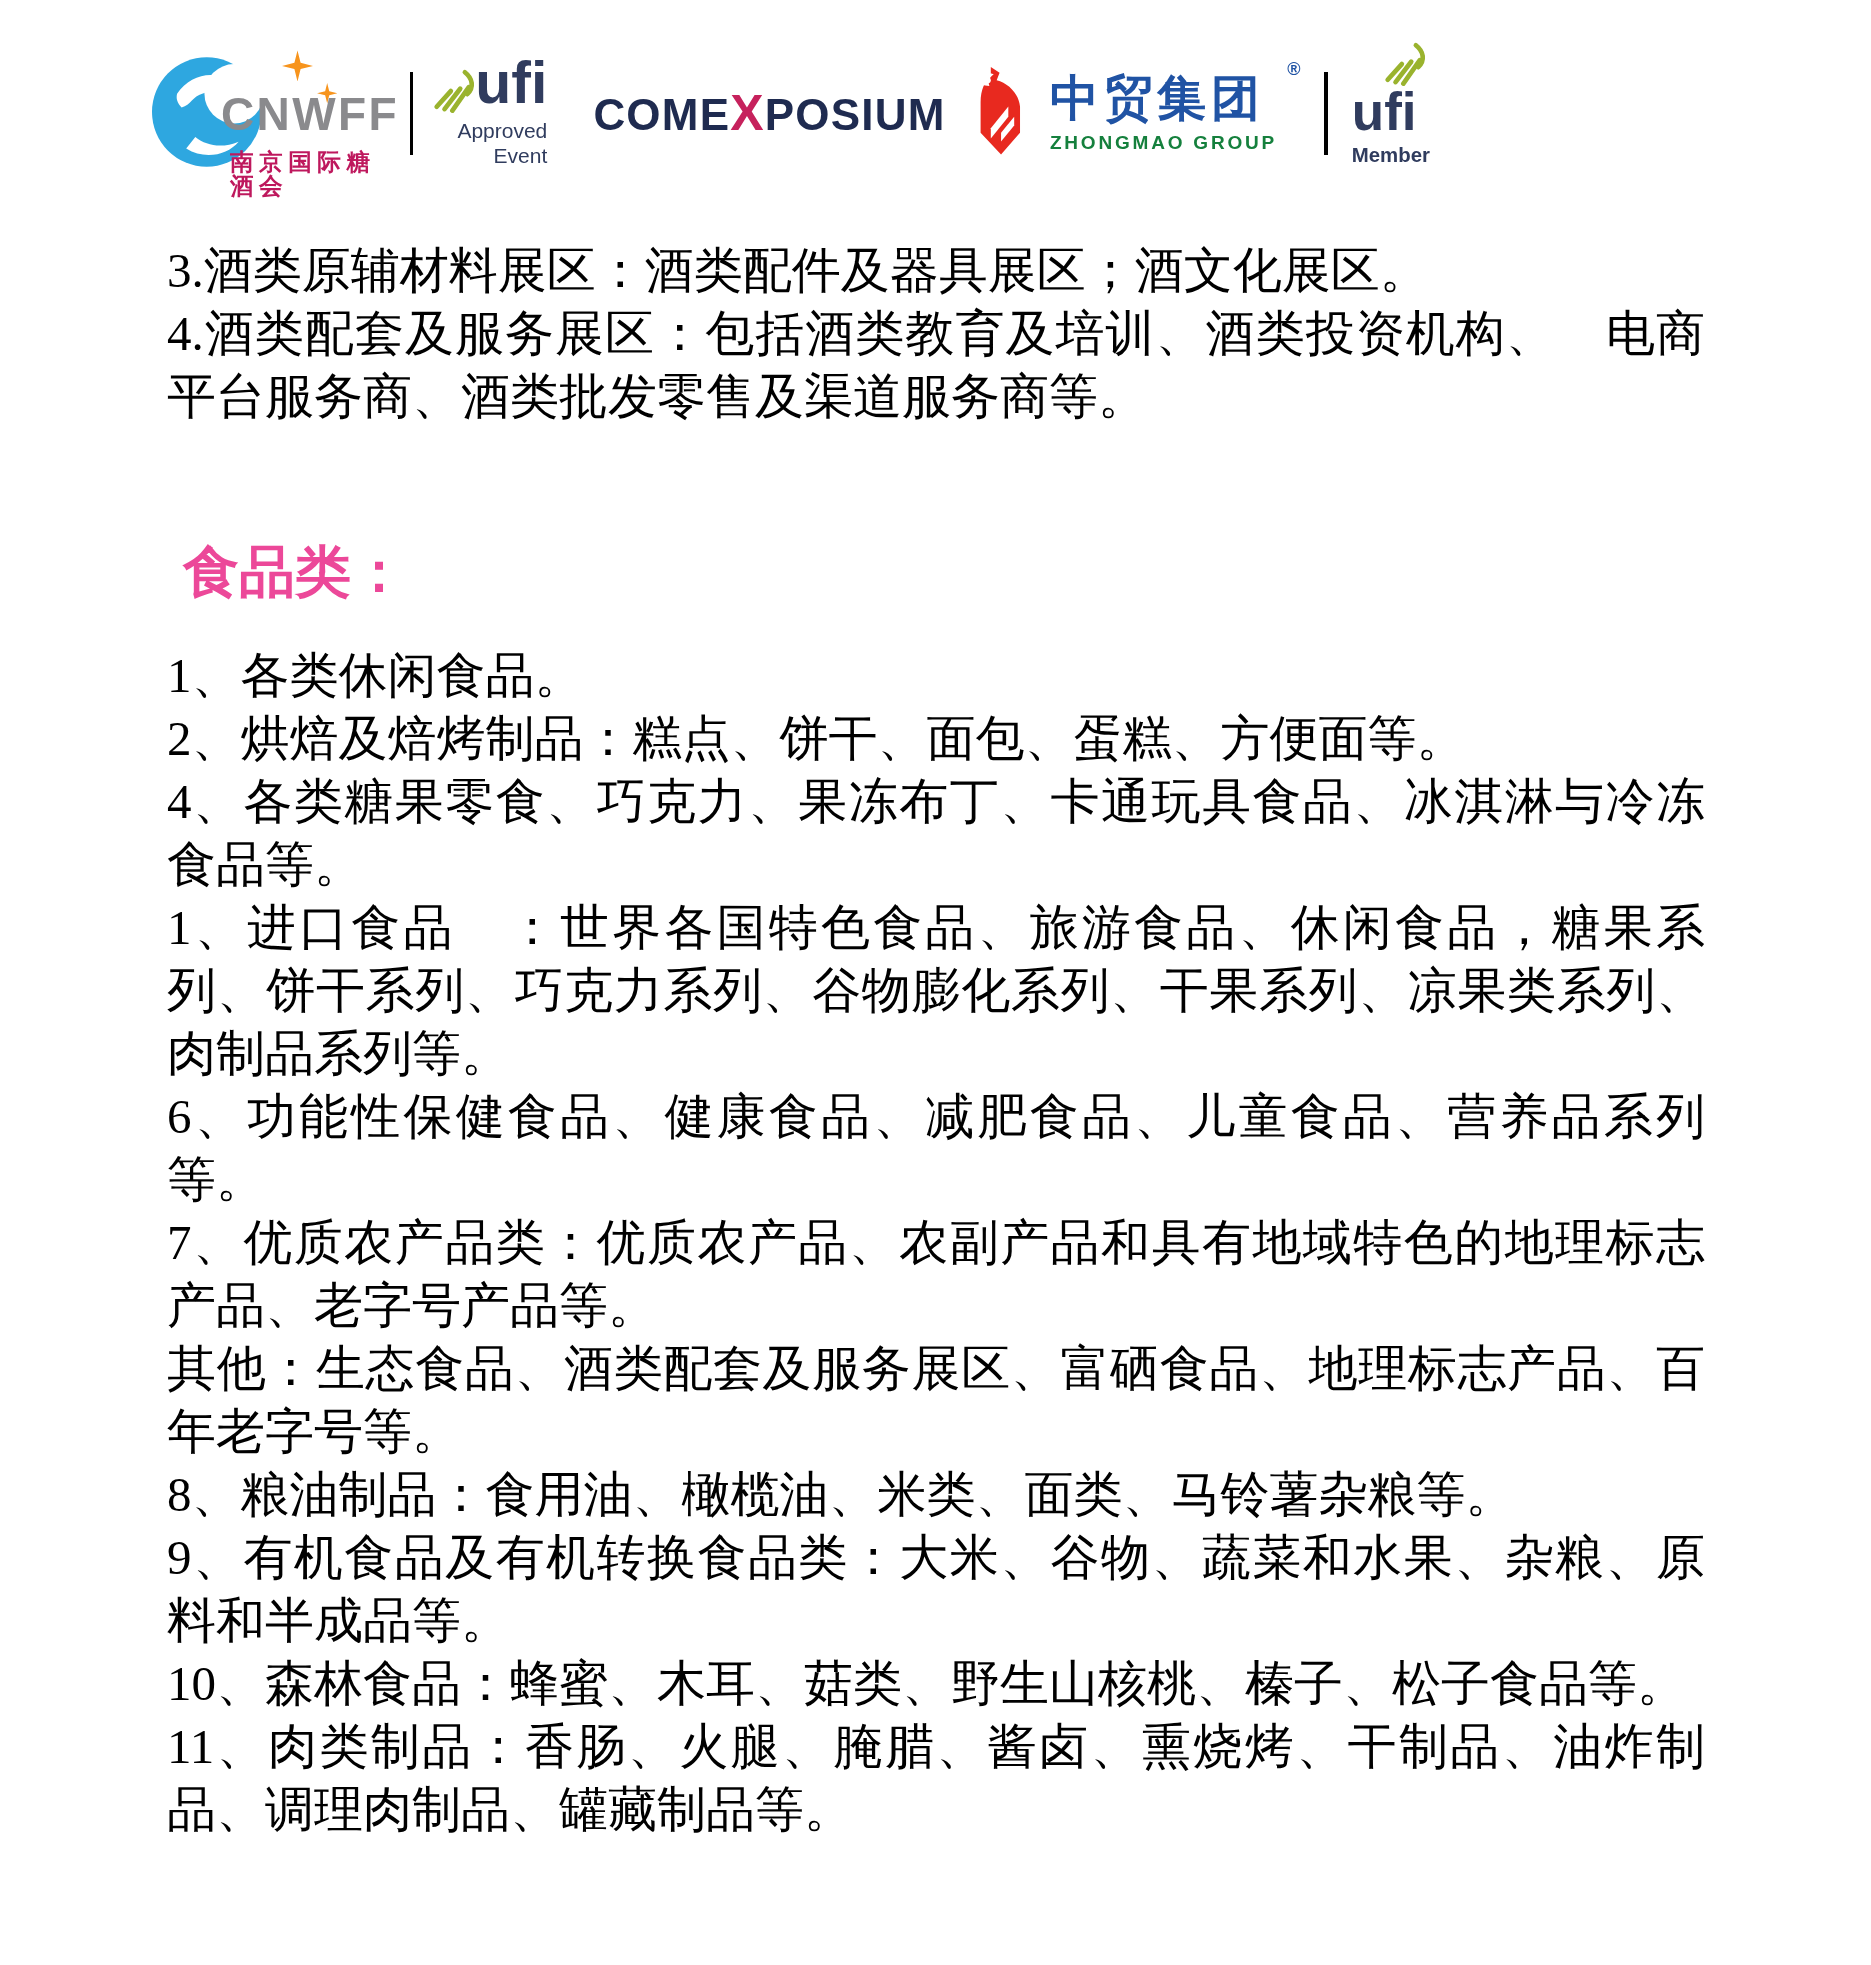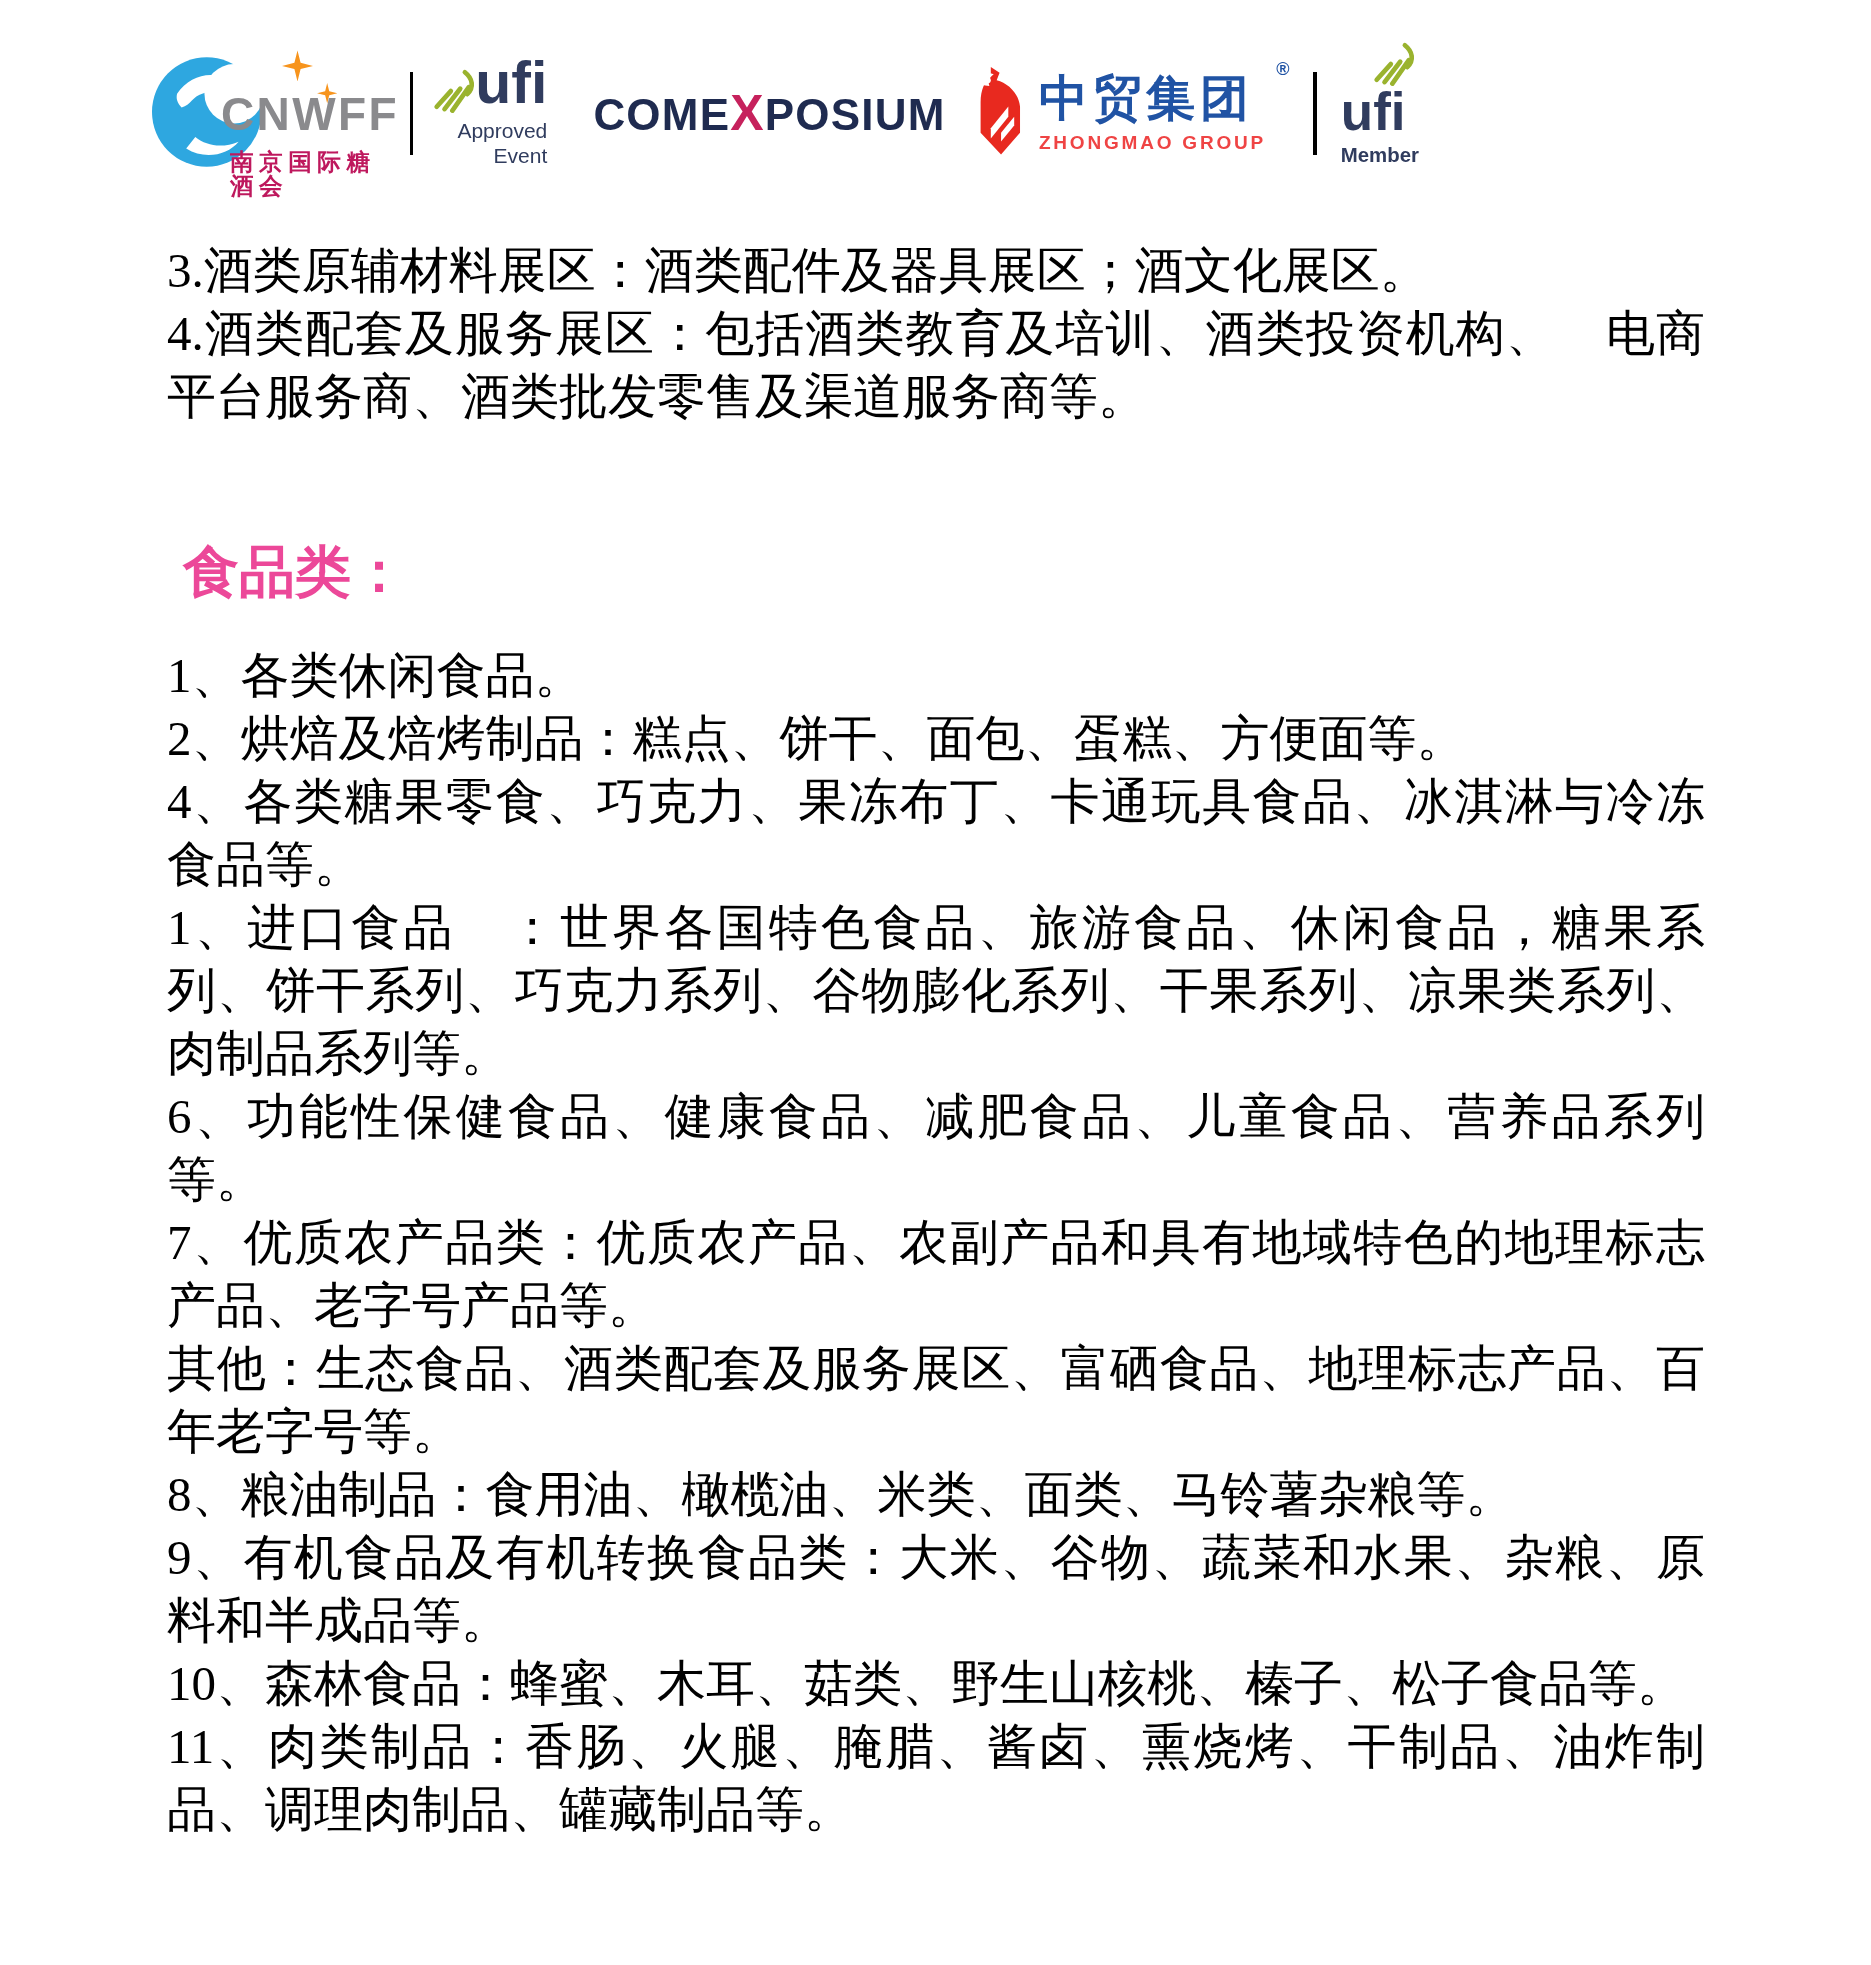--- a/index.html
+++ b/index.html
@@ -51,24 +51,24 @@
     color:#303C5E;line-height:1;}
   .ufi-sub{position:absolute;right:3.1px;top:68px;text-align:right;font-size:21px;
     color:#303C5E;line-height:1.2;}
   .logo-comex{flex:none;margin-left:43px;
     font-family:"Liberation Sans",sans-serif;font-weight:bold;
     font-size:44px;color:#1F2B50;letter-spacing:1.2px;line-height:1;white-space:nowrap;}
   .comex-x{color:#C6215C;font-size:50px;}
   .logo-zhongmao{flex:none;margin-left:20.4px;display:flex;align-items:center;position:relative;
     font-family:"Liberation Sans",sans-serif;}
   .zm-emblem{width:73px;height:96px;flex:none;}
-  .zm-text{position:relative;padding-right:23.6px;}
+  .zm-text{margin-left:11px;position:relative;padding-right:23.6px;}
   .zm-name{font-weight:bold;font-size:49px;color:#2053A4;letter-spacing:4.7px;line-height:1;}
   .zm-reg{position:absolute;right:0;top:-15px;font-size:18px;color:#2053A4;font-weight:bold;}
-  .zm-sub{margin-top:9.4px;font-weight:bold;font-size:19px;color:#ef4444;letter-spacing:2.8px;line-height:1;}
+  .zm-sub{margin-top:9.4px;font-weight:bold;font-size:19px;color:#15803d;letter-spacing:2.8px;line-height:1;}
   .logo-ufi-member{position:relative;flex:none;margin-left:20.4px;width:90px;height:134px;
     font-family:"Liberation Sans",sans-serif;}
   .ufim-leaves{position:absolute;right:7.9px;top:-7px;width:47px;height:47px;}
   .ufim-brand{position:absolute;left:3.9px;top:39px;font-size:53px;font-weight:bold;color:#303C5E;line-height:1;}
   .ufim-sub{position:absolute;left:3.9px;top:99px;font-size:20.4px;font-weight:bold;color:#303C5E;line-height:1;}
   
   .content{
     position:absolute;
     top:180px;
     left:167px;

